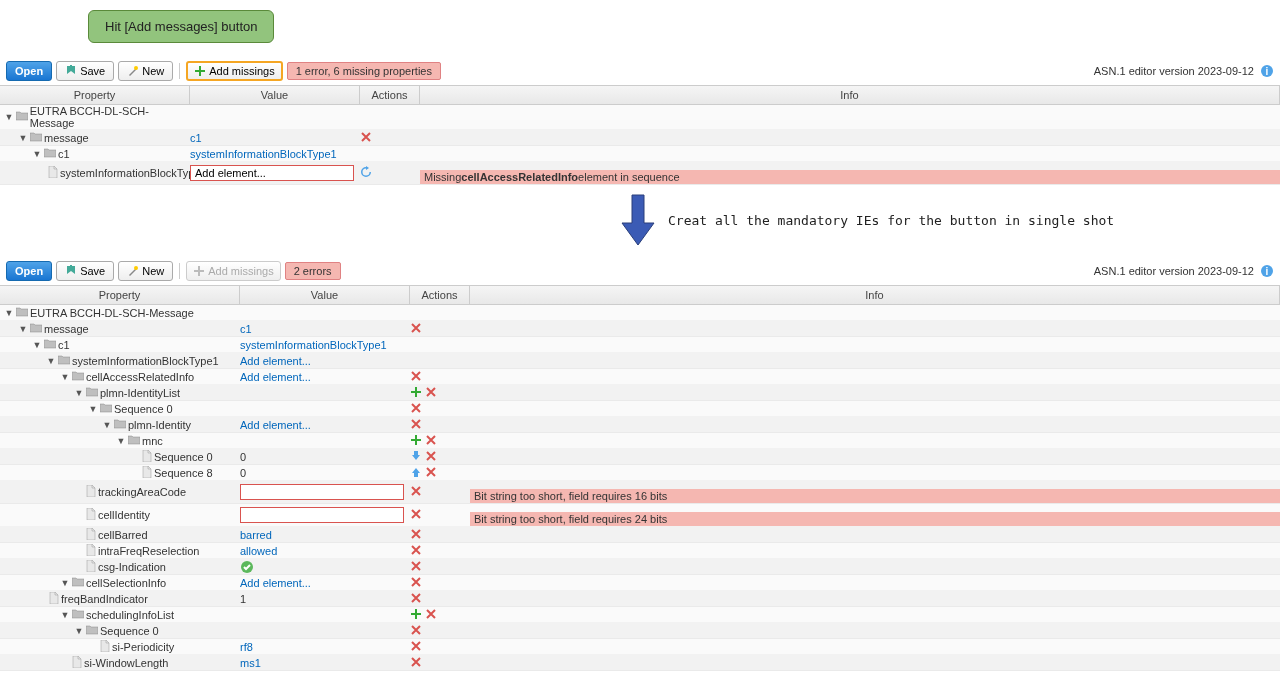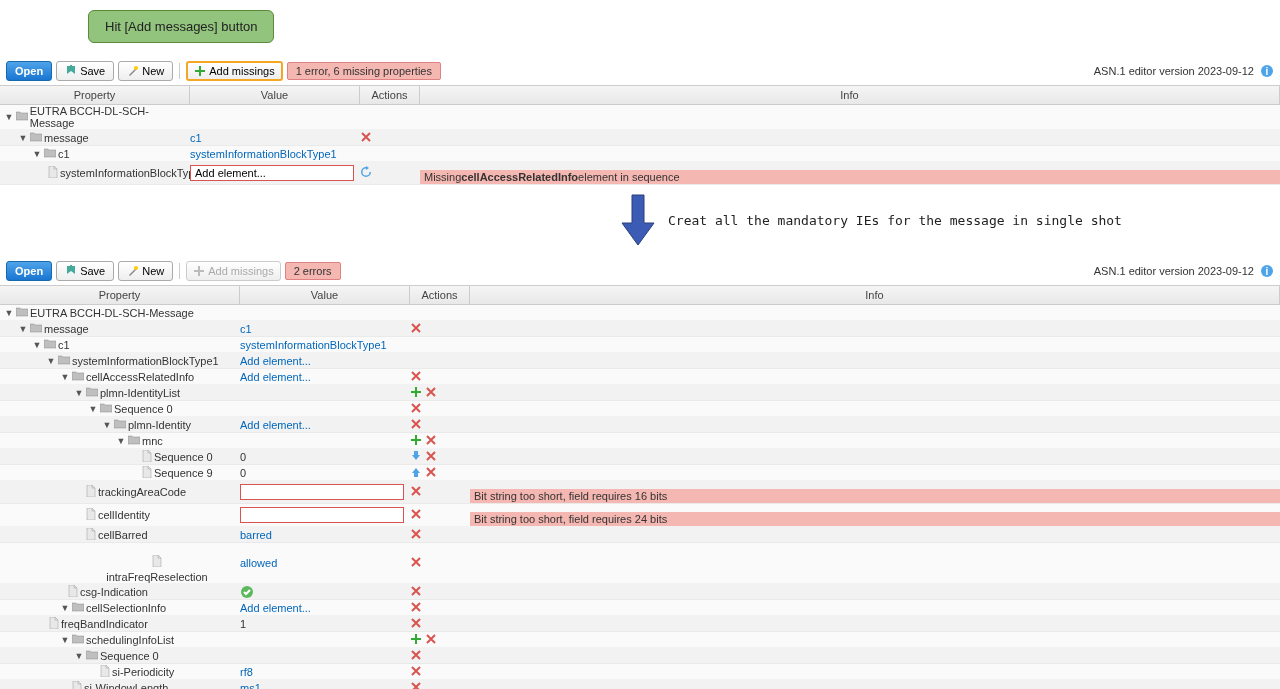--- a/index.html
+++ b/index.html
@@ -147,21 +147,21 @@
           </svg></span>
       </div>
       <div class="cell-info err">Missing <b>cellAccessRelatedInfo</b> element in sequence</div>
     </div>
   </div>
 
 <div class="arrow-annot">
   <svg viewBox="0 0 36 54">
       <path d="M12 2 h12 v28 h10 L18 52 L2 30 h10 Z" fill="#3b5bb5" stroke="#2a3f7a"></path>
     </svg>
-  <span class="arrow-text">Creat all the mandatory IEs for the message in single shot</span>
+  <span class="arrow-text">Creat all the mandatory IEs for the button in single shot</span>
 </div>
 
 
 <div class="toolbar">
   <button class="btn btn-open">Open</button>
   <button class="btn">
       <svg width="12" height="12">
         <path d="M2 1 L10 1 L10 9 L6 6 L2 9 Z" fill="#4a9"></path>
         <rect x="5" y="0" width="2" height="5" fill="#4a9"></rect>
       </svg>
@@ -368,21 +368,21 @@
       </div>
       <div class="cell-info" style="flex: 1 1 0%;"></div>
     </div>
     <div class="row">
       <div class="cell-prop" style="width: 240px; padding-left: 130px;">
         <span class="tw"></span>
         <span><svg class="icon-file" viewBox="0 0 10 12">
             <path d="M1 0h5l3 3v9H1z" fill="#e8e8e8" stroke="#999" stroke-width="0.5"></path>
             <path d="M6 0v3h3" fill="none" stroke="#999" stroke-width="0.5"></path>
           </svg></span>
-        <span> Sequence 9</span>
+        <span> Sequence 8</span>
       </div>
       <div class="cell-val" style="width: 170px;">
         <span>0</span>
       </div>
       <div class="cell-act" style="width: 60px;">
         <span><svg class="act-icon" viewBox="0 0 12 12">
             <path d="M6 2l4 5H8v4H4V7H2z" fill="#4fa3e8"></path>
           </svg></span>
         <span><svg class="act-icon" viewBox="0 0 12 12">
             <path d="M2 2l8 8M10 2l-8 8" stroke="#d9534f" stroke-width="2"></path>
@@ -441,40 +441,40 @@
         <span class="val-link">barred</span>
       </div>
       <div class="cell-act" style="width: 60px;">
         <span><svg class="act-icon" viewBox="0 0 12 12">
             <path d="M2 2l8 8M10 2l-8 8" stroke="#d9534f" stroke-width="2"></path>
           </svg></span>
       </div>
       <div class="cell-info" style="flex: 1 1 0%;"></div>
     </div>
     <div class="row">
-      <div class="cell-prop" style="width: 240px; padding-left: 74px; flex-direction: column;">
+      <div class="cell-prop" style="width: 240px; padding-left: 74px;">
         <span class="tw"></span>
         <span><svg class="icon-file" viewBox="0 0 10 12">
             <path d="M1 0h5l3 3v9H1z" fill="#e8e8e8" stroke="#999" stroke-width="0.5"></path>
             <path d="M6 0v3h3" fill="none" stroke="#999" stroke-width="0.5"></path>
           </svg></span>
         <span> intraFreqReselection</span>
       </div>
       <div class="cell-val" style="width: 170px;">
         <span class="val-link">allowed</span>
       </div>
       <div class="cell-act" style="width: 60px;">
         <span><svg class="act-icon" viewBox="0 0 12 12">
             <path d="M2 2l8 8M10 2l-8 8" stroke="#d9534f" stroke-width="2"></path>
           </svg></span>
       </div>
       <div class="cell-info" style="flex: 1 1 0%;"></div>
     </div>
     <div class="row">
-      <div class="cell-prop" style="width: 240px; padding-left: 56px;">
+      <div class="cell-prop" style="width: 240px; padding-left: 74px;">
         <span class="tw"></span>
         <span><svg class="icon-file" viewBox="0 0 10 12">
             <path d="M1 0h5l3 3v9H1z" fill="#e8e8e8" stroke="#999" stroke-width="0.5"></path>
             <path d="M6 0v3h3" fill="none" stroke="#999" stroke-width="0.5"></path>
           </svg></span>
         <span> csg-Indication</span>
       </div>
       <div class="cell-val" style="width: 170px;">
         <svg width="14" height="14" viewBox="0 0 14 14">
           <circle cx="7" cy="7" r="6" fill="#5cb85c"></circle>

